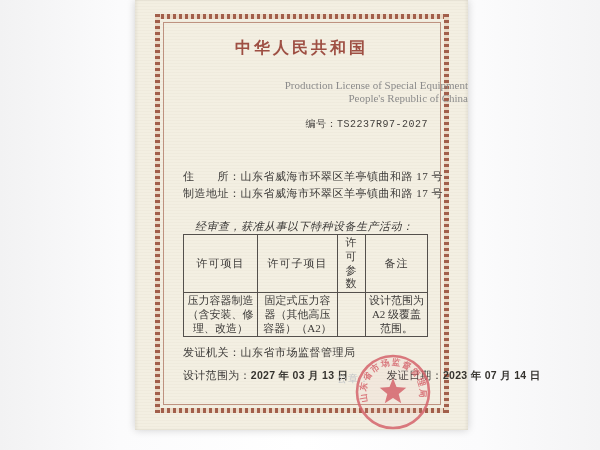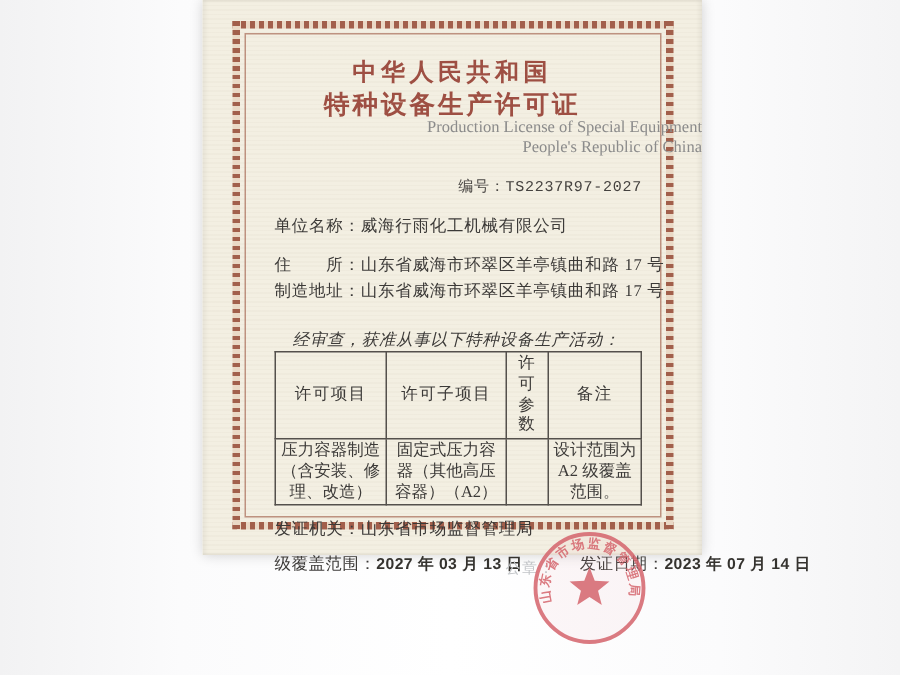--- a/index.html
+++ b/index.html
@@ -2,21 +2,21 @@
 <html><head>
 <meta charset="utf-8">
 <style>
   html,body{margin:0;padding:0;}
   body{
     width:600px;height:450px;overflow:hidden;position:relative;
     background:linear-gradient(90deg,#f2f2f3 0%,#fbfbfc 20%,#ffffff 50%,#fbfbfc 80%,#f4f4f5 100%);
     font-family:"Liberation Serif","DejaVu Serif",serif;
   }
   .paper{
-    position:absolute;left:135px;top:0;width:333px;height:370px;
+    position:absolute;left:135px;top:0;width:333px;height:430px;
     background:
       repeating-linear-gradient(0deg, rgba(120,100,70,0.03) 0 1px, rgba(0,0,0,0) 1px 3px),
       #f3efe2;
     box-shadow:0 0 8px rgba(0,0,0,0.18), inset 2px 0 3px rgba(0,0,0,0.05), inset -2px 0 3px rgba(0,0,0,0.05);
   }
   .frame{position:absolute;left:20px;top:14px;right:19px;bottom:17px;}
   .fs{position:absolute;}
   .fs-top,.fs-bottom{left:0;right:0;height:5px;background:repeating-linear-gradient(90deg,#a25f4b 0 3px,#ead9c6 3px 6px);}
   .fs-top{top:0;} .fs-bottom{bottom:0;}
   .fs-left,.fs-right{top:0;bottom:0;width:5px;background:repeating-linear-gradient(0deg,#a25f4b 0 3px,#ead9c6 3px 6px);}
@@ -53,31 +53,27 @@
 
   <div class="frame">
     <div class="fs fs-top"></div>
     <div class="fs fs-bottom"></div>
     <div class="fs fs-left"></div>
     <div class="fs fs-right"></div>
     <div class="frame-inner"></div>
   </div>
 
   <div class="abs title-cn t1">中华人民共和国</div>
-  <div class="abs title-cn t2">特种设备生产许可证</div>
   <div class="abs title-en e1">Production License of Special Equipment</div>
   <div class="abs title-en e2">People's Republic of China</div>
 
   <div class="abs license-line">
     <span>编号：</span><span class="license-no">TS2237R97-2027</span>
   </div>
 
-  <div class="abs field f-company">
-    <span>单位名称：</span><span>威海行雨化工机械有限公司</span>
-  </div>
   <div class="abs field f-address">
     <span>住　　所：</span><span>山东省威海市环翠区羊亭镇曲和路 17 号</span>
   </div>
   <div class="abs field f-mfg">
     <span>制造地址：</span><span>山东省威海市环翠区羊亭镇曲和路 17 号</span>
   </div>
 
   <div class="abs approval">经审查，获准从事以下特种设备生产活动：</div>
 
   <table class="lic">
@@ -101,21 +97,21 @@
       <td>设计范围为 A2 级覆盖范围。</td>
     </tr>
   </tbody>
     </table>
 
   <div class="abs issuer-line">
     <span>发证机关：</span><span>山东省市场监督管理局</span>
   </div>
 
   <div class="abs dates-line">
-    <span>级覆盖范围：</span><span class="date-val">2027 年 03 月 13 日</span><span class="issue-gap"></span><span>发证日期：</span><span class="date-val">2023 年 07 月 14 日</span>
+    <span>设计范围为：</span><span class="date-val">2027 年 03 月 13 日</span><span class="issue-gap"></span><span>发证日期：</span><span class="date-val">2023 年 07 月 14 日</span>
   </div>
 
   <div class="abs seal-caption">公章：</div>
 
   <svg class="abs seal" viewBox="0 0 100 100" xmlns="http://www.w3.org/2000/svg">
     <circle cx="50" cy="50" r="36" fill="rgba(236,170,172,0.10)" stroke="#d5646c" stroke-width="2.6"></circle>
     <path fill="#d5646c" d="M50,36 L53.5,45.1 L63.3,45.7 L55.7,51.9 L58.2,61.3 L50,56 L41.8,61.3 L44.3,51.9 L36.7,45.7 L46.5,45.1 Z"></path>
     <defs>
       <path id="sealArc" d="M 25.5 61.4 A 27 27 0 1 1 74.5 61.4" fill="none"></path>
     </defs>

